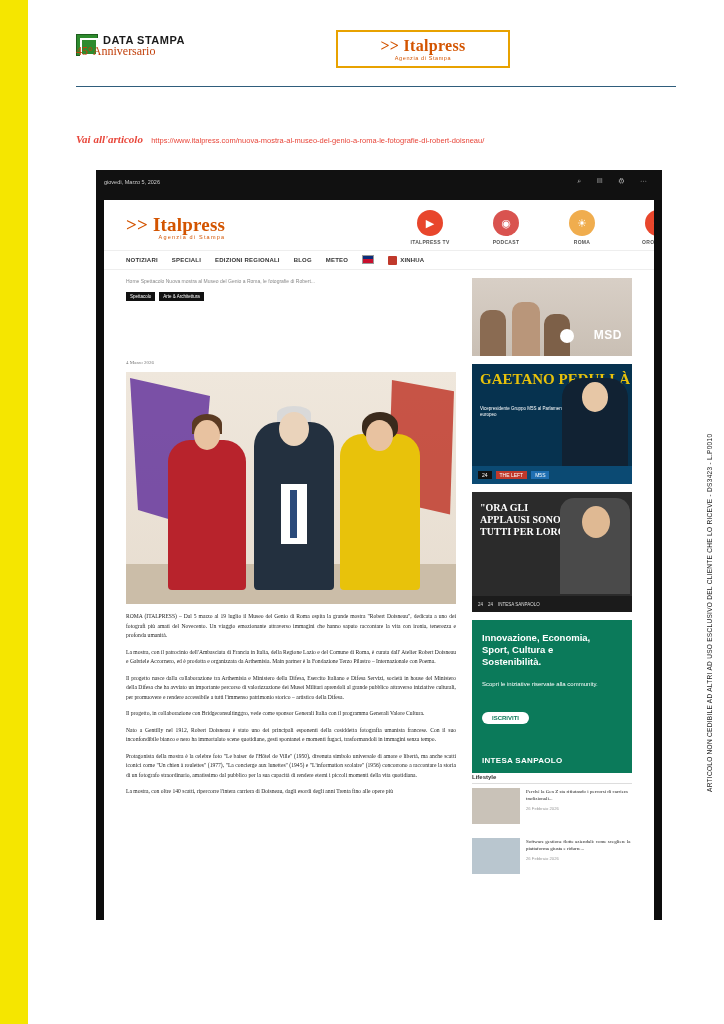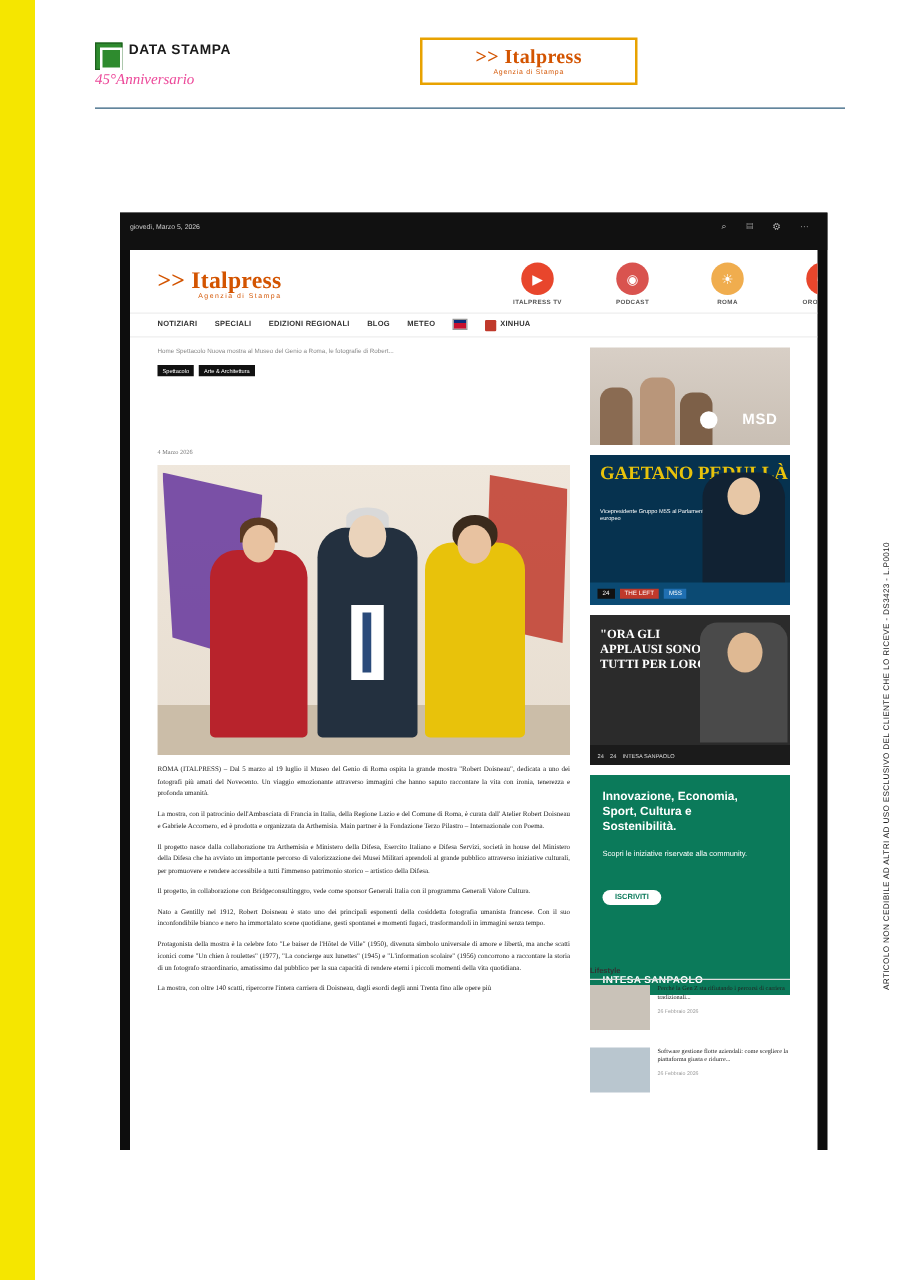--- a/index.html
+++ b/index.html
@@ -9,21 +9,21 @@
   .left-strip{position:absolute;left:0;top:0;width:28px;height:1024px;background:#f5e600;}
   .page-frame{position:absolute;left:28px;top:0;width:660px;height:1024px;background:#fff;}
   .right-strip{position:absolute;left:688px;top:0;width:36px;height:1024px;background:#fff;}
 
   
   .masthead{position:absolute;left:48px;top:30px;width:600px;height:50px;}
   .ds-logo{position:absolute;left:0;top:4px;display:flex;align-items:flex-start;gap:5px;}
   .ds-square{width:20px;height:20px;background:#2e8b2e;border:1px solid #1e5e1e;position:relative;}
   .ds-square:after{content:"";position:absolute;left:3px;top:3px;width:14px;height:14px;border:2px solid #fff;}
   .ds-name{font-size:11px;font-weight:bold;color:#1a1a1a;letter-spacing:.5px;}
-  .ds-anniv{position:absolute;left:0;top:26px;font-family:"Liberation Serif",serif;font-style:italic;font-size:12px;color:#ec4899;}
+  .ds-anniv{position:absolute;left:0;top:14px;font-family:"Liberation Serif",serif;font-size:12px;color:#c2410c;}
   .ital-box{position:absolute;left:260px;top:0;width:170px;height:34px;border:2px solid #e8a200;background:#fff;display:flex;flex-direction:column;align-items:center;justify-content:center;}
   .ital-box .it-main{color:#d35400;font-weight:bold;font-size:16px;font-family:"Liberation Serif",serif;letter-spacing:.3px;}
   .ital-box .it-sub{color:#d35400;font-size:5.5px;letter-spacing:.6px;}
   .rule{position:absolute;left:48px;top:86px;width:600px;height:1px;background:#2f5d7c;}
 
   
   .linkline{position:absolute;left:48px;top:133px;width:600px;font-size:8px;}
   .linkline .go{color:#e8463a;font-weight:bold;font-size:11px;font-family:"Liberation Serif",serif;font-style:italic;}
   .linkline .url{color:#e8463a;font-size:7.5px;margin-left:6px;word-break:break-all;}
 
@@ -98,21 +98,21 @@
   .ad2 .bar{position:absolute;left:0;bottom:0;width:100%;height:18px;background:#0b4a73;display:flex;align-items:center;gap:4px;padding:0 6px;box-sizing:border-box;}
   .chip{font-size:5px;color:#fff;background:#c0392b;padding:1px 4px;}
   .chip.b{background:#1f6fb2;}
   .chip.k{background:#111;}
   .ad3{height:120px;background:#2b2b2b;}
   .ad3 .q{position:absolute;left:8px;top:10px;color:#fff;font-size:10px;font-weight:bold;line-height:12px;width:92px;font-family:"Liberation Serif",serif;}
   .ad3 .ph{position:absolute;right:2px;top:6px;width:70px;height:96px;background:#4a4a4a;border-radius:14px 14px 0 0;}
   .ad3 .ph-face{position:absolute;right:22px;top:14px;width:28px;height:32px;border-radius:50%;background:#dfb993;}
   .ad3 .foot{position:absolute;left:0;bottom:0;width:100%;height:16px;background:#1b1b1b;display:flex;align-items:center;gap:5px;padding:0 6px;box-sizing:border-box;}
   .ad3 .foot span{font-size:4.5px;color:#ddd;}
-  .ad4{height:176px;background:#0b7a5a;}
+  .ad4{height:153px;background:#0b7a5a;}
   .ad4 .t{position:absolute;left:10px;top:12px;color:#fff;font-size:9.5px;font-weight:bold;line-height:12px;width:132px;}
   .ad4 .s{position:absolute;left:10px;top:60px;color:#fff;font-size:6px;line-height:8px;width:130px;}
   .ad4 .btn{position:absolute;left:10px;top:92px;background:#fff;color:#0b7a5a;font-size:6px;font-weight:bold;padding:3px 10px;border-radius:9px;}
   .ad4 .brand{position:absolute;left:10px;bottom:8px;color:#fff;font-size:8px;font-weight:bold;letter-spacing:.3px;}
 
   
   .lifestyle-h{position:absolute;left:368px;top:574px;font-size:6px;color:#333;font-weight:bold;border-bottom:1px solid #ddd;width:160px;padding-bottom:3px;}
   .ls-item{position:absolute;left:368px;width:160px;height:44px;display:flex;gap:6px;}
   .ls-1{top:588px;}
   .ls-2{top:638px;}
@@ -133,20 +133,24 @@
       <div class="ds-name">DATA STAMPA</div>
     </div>
     <div class="ds-anniv">45°Anniversario</div>
     <div class="ital-box">
       <div class="it-main">&gt;&gt; Italpress</div>
       <div class="it-sub">Agenzia di Stampa</div>
     </div>
   </div>
   <div class="rule"></div>
 
+  <div class="linkline">
+    <span class="go">Vai all'articolo</span>
+    <span class="url">https://www.italpress.com/nuova-mostra-al-museo-del-genio-a-roma-le-fotografie-di-robert-doisneau/</span>
+  </div>
 
   <div class="shot">
     <div class="shot-topbar">
       <div class="shot-date">giovedì, Marzo 5, 2026</div>
       <div class="shot-icons">⌕ ▤ ⚙ ⋯</div>
     </div>
 
     <div class="site">
       <div class="site-logo">
         <div class="lg-main">&gt;&gt; Italpress</div>

